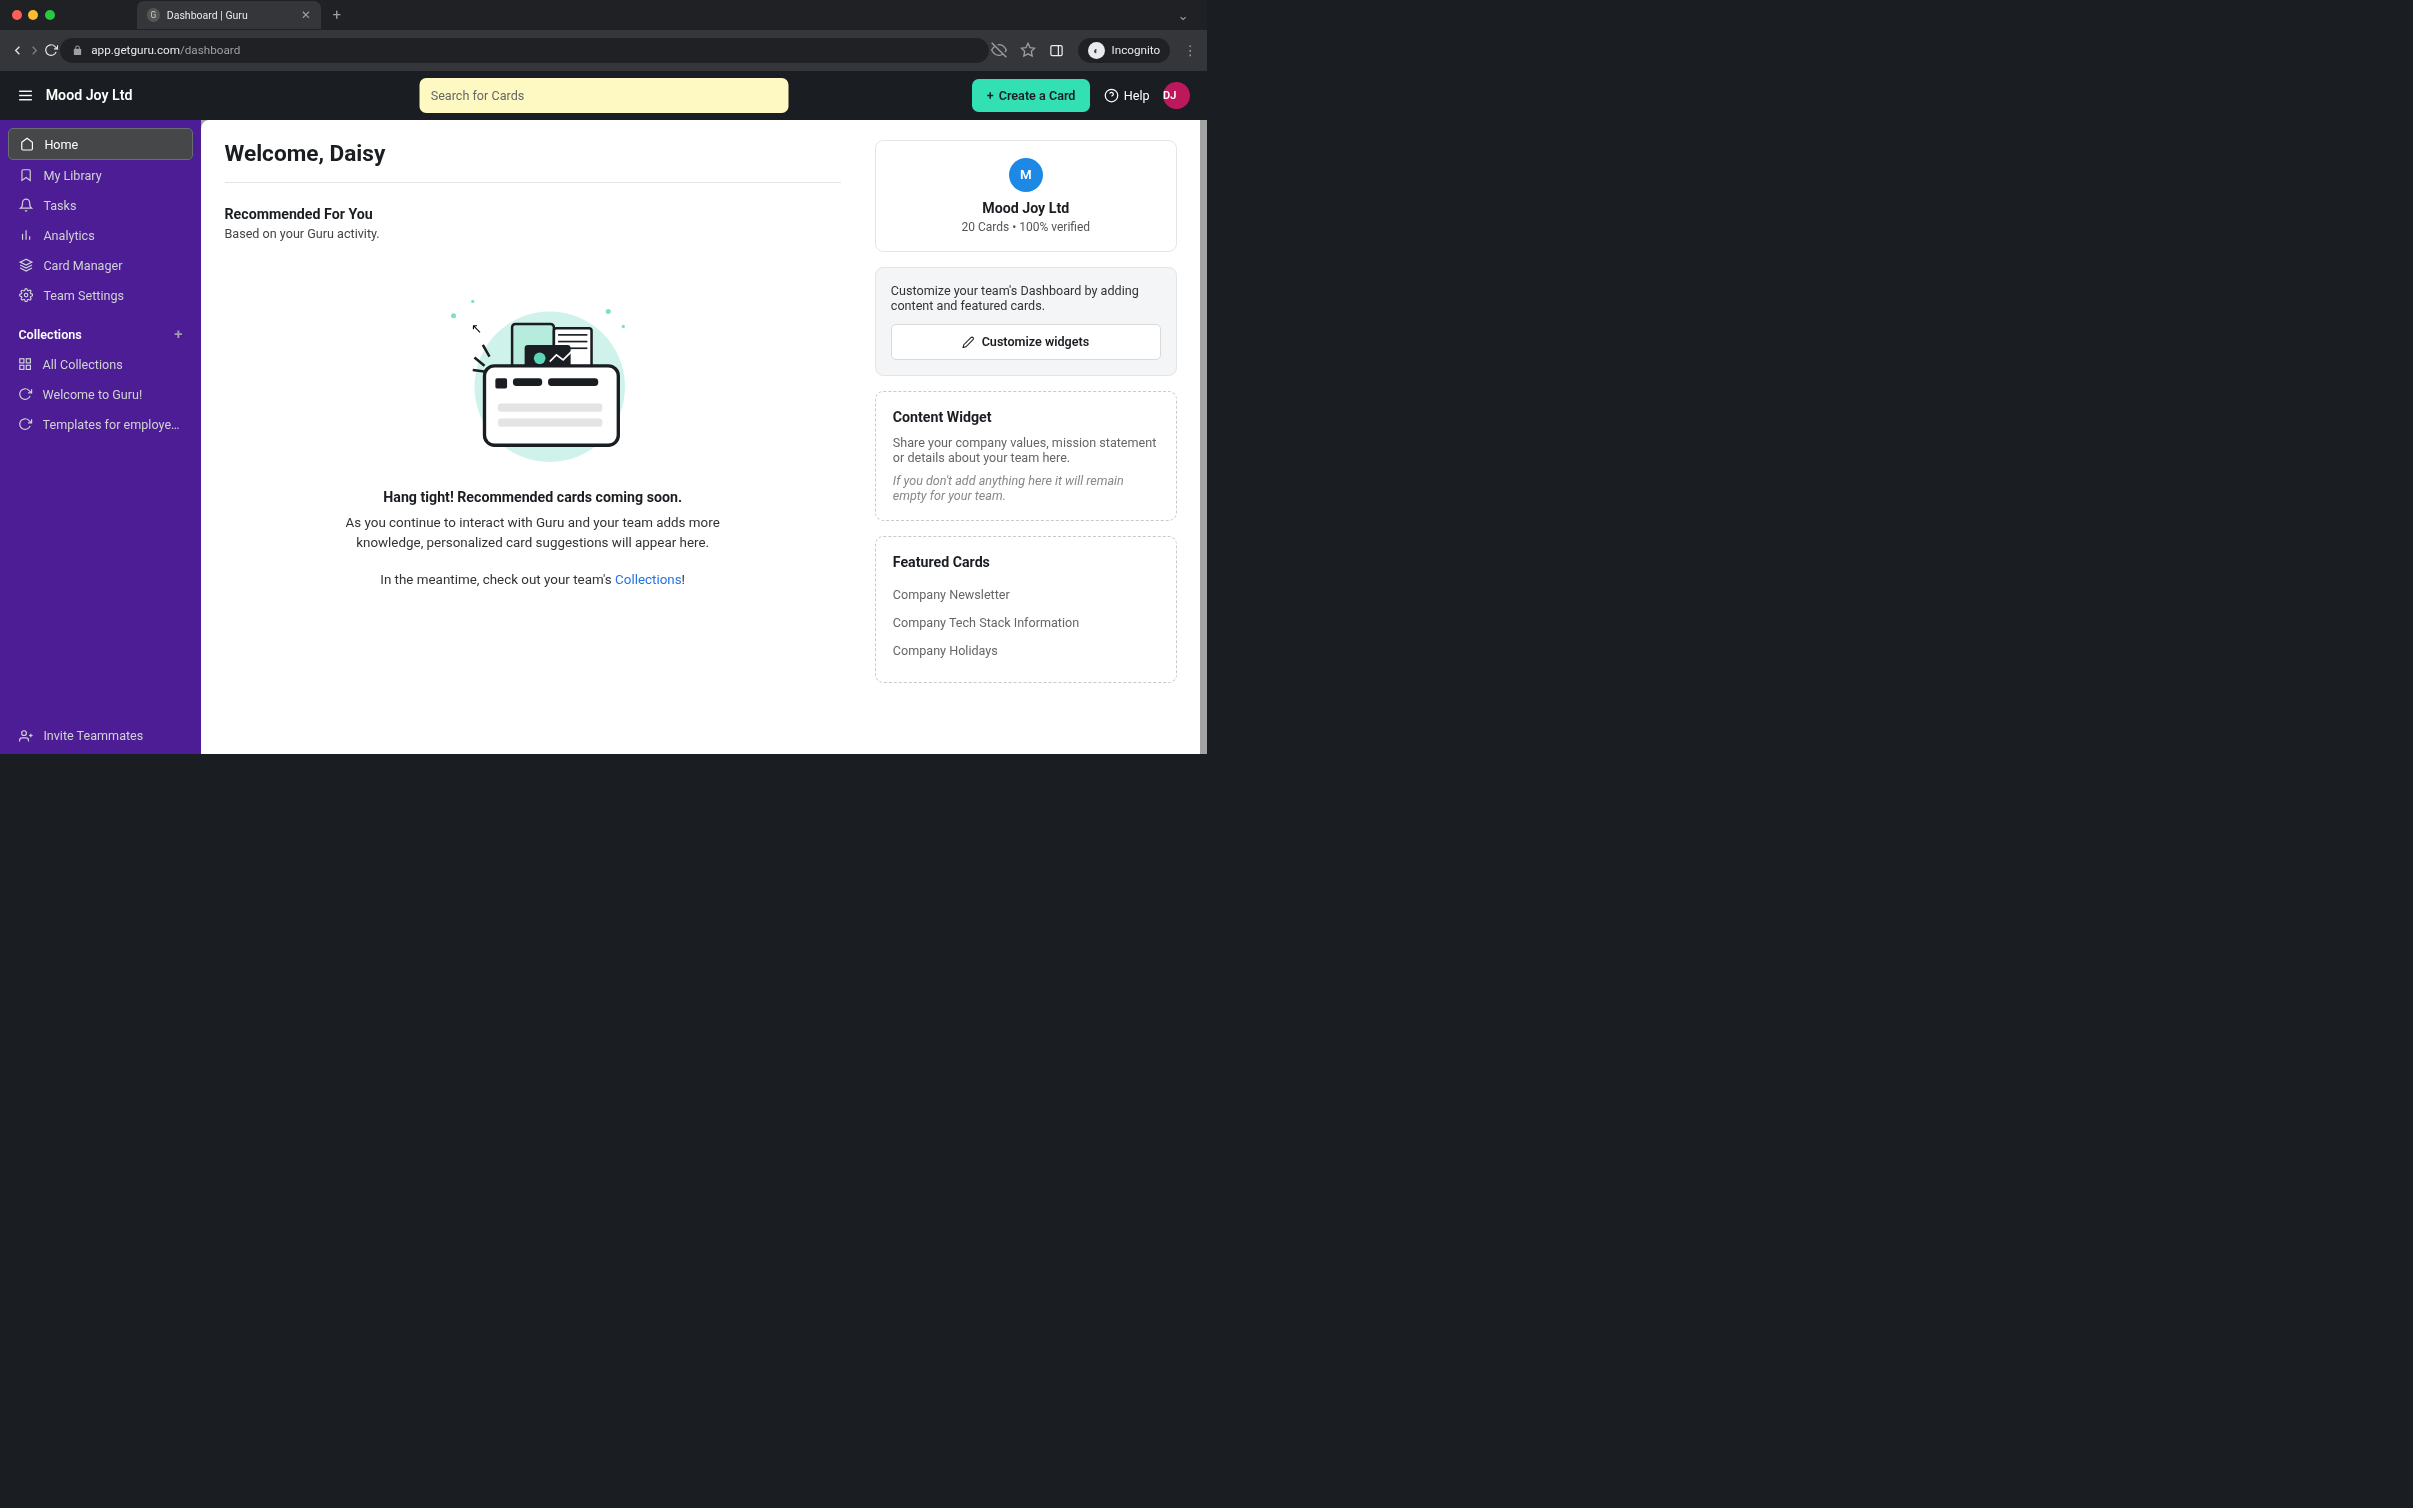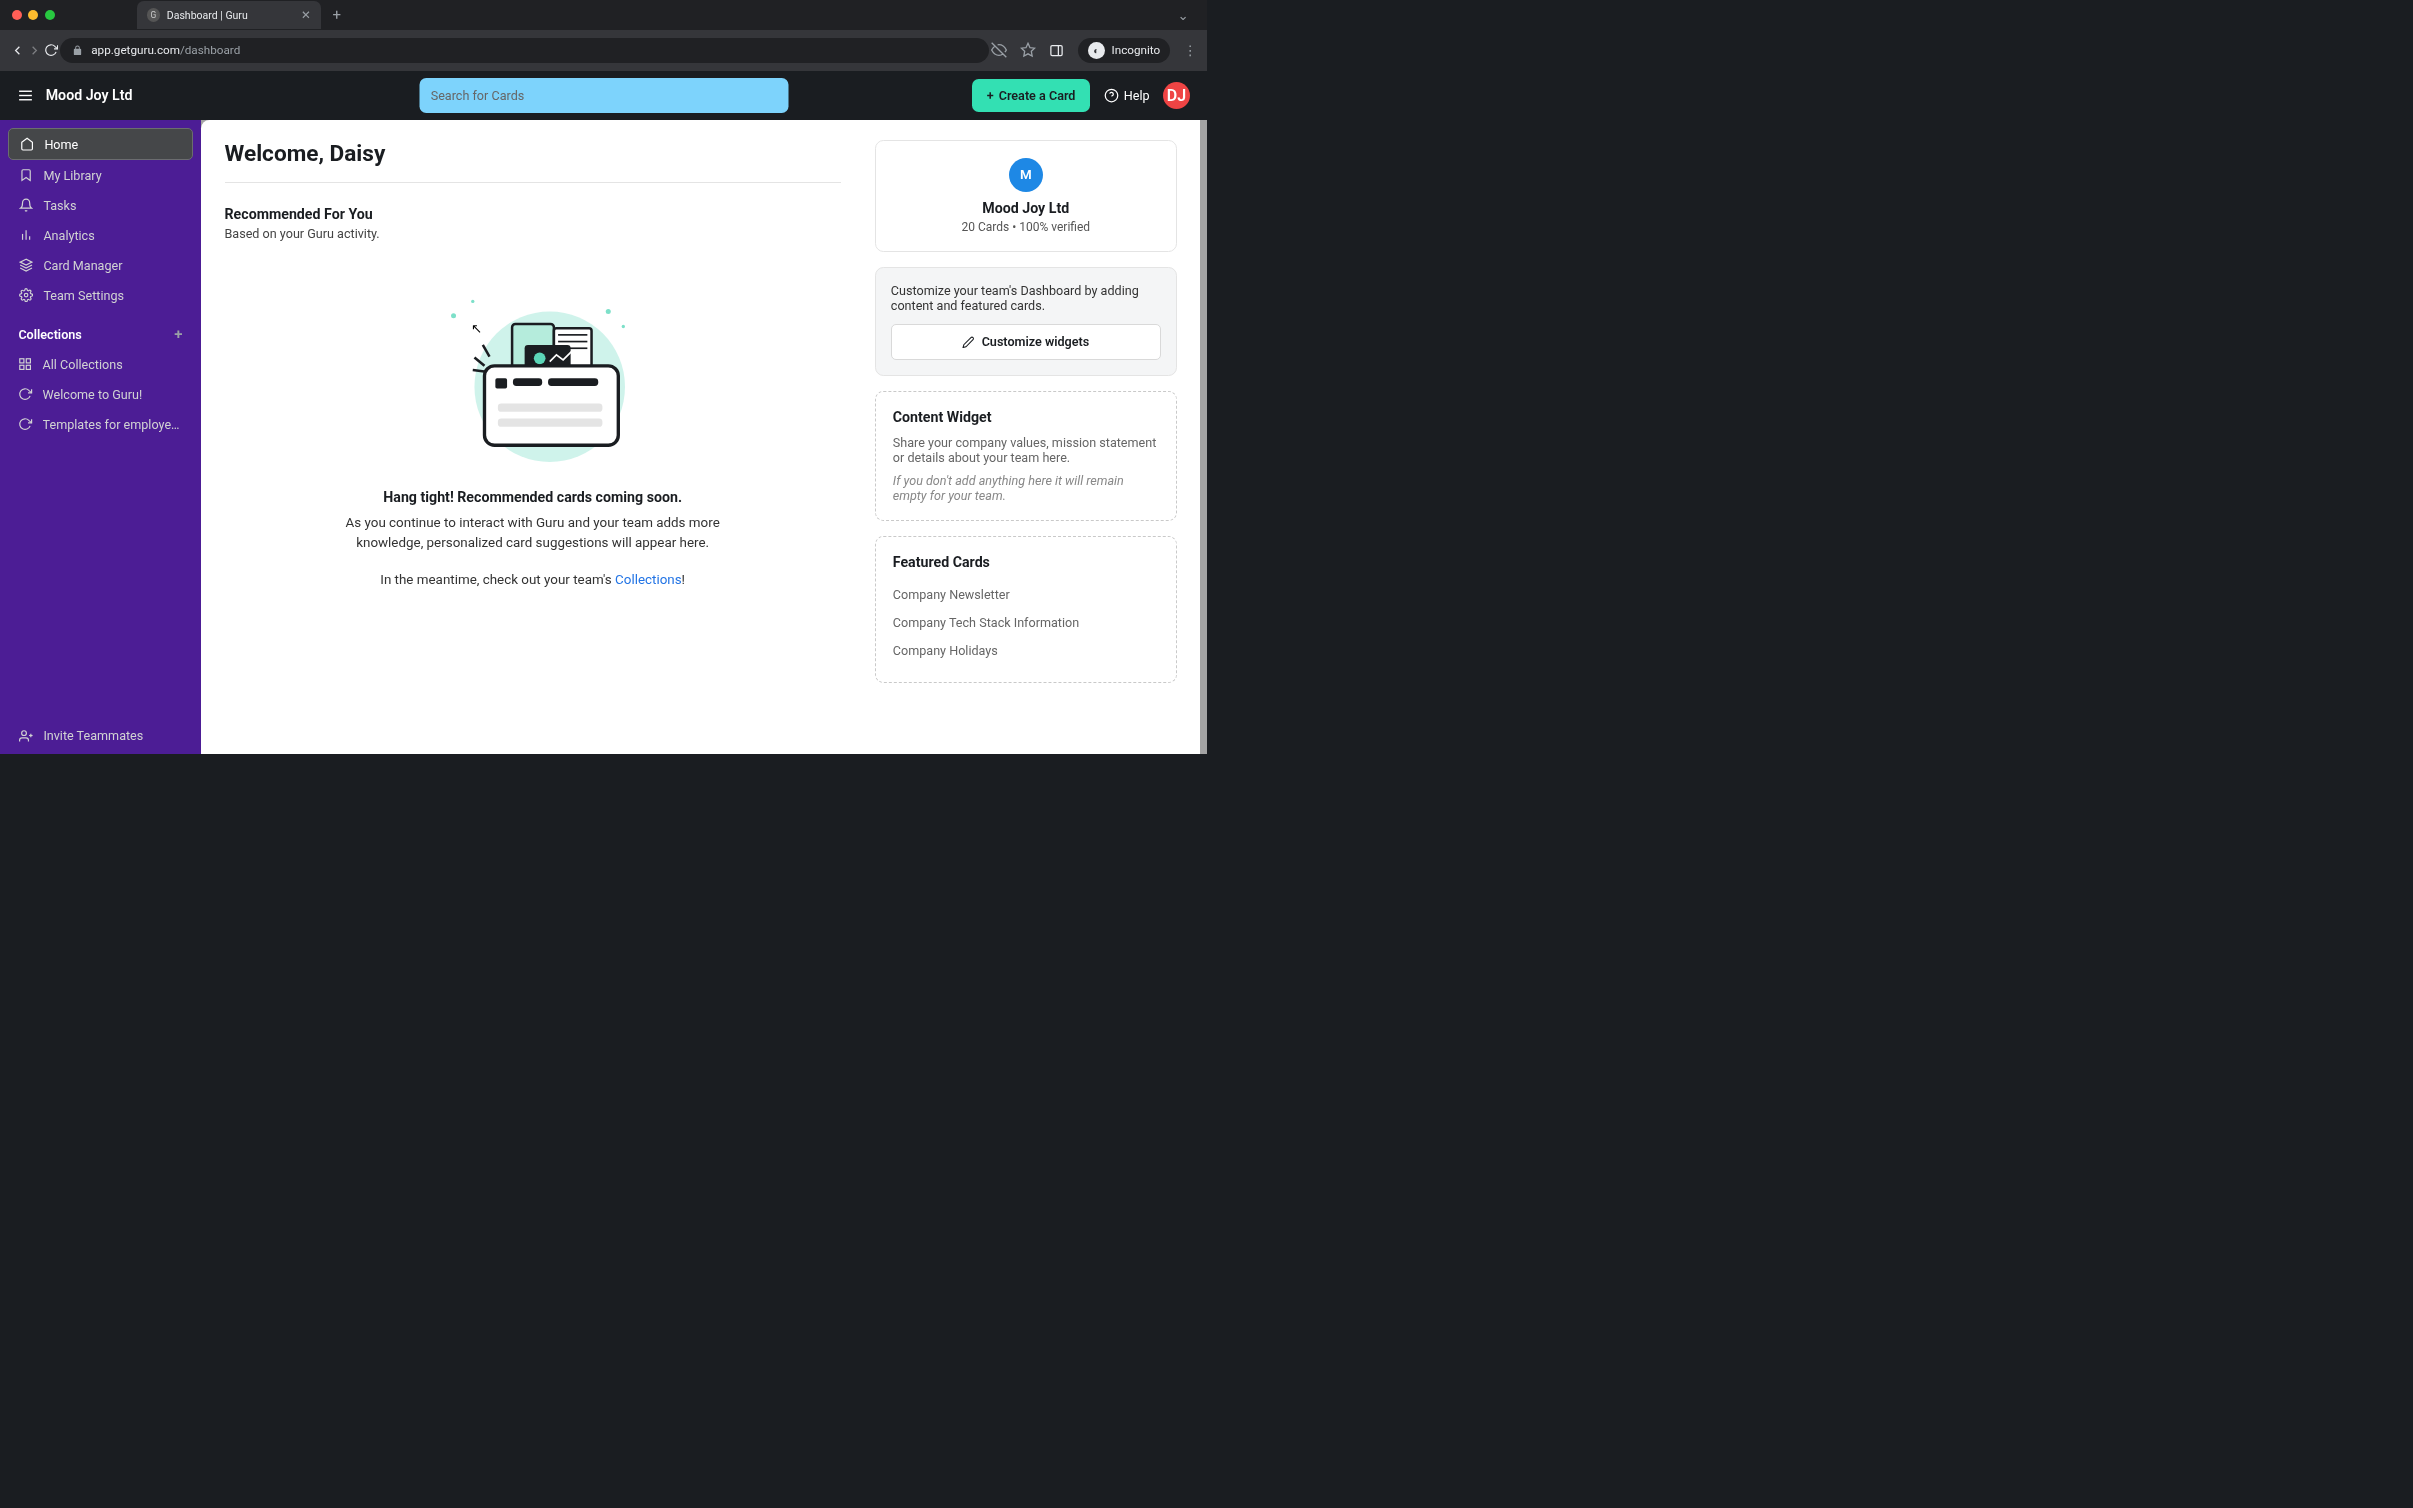--- a/index.html
+++ b/index.html
@@ -28,25 +28,25 @@
 .toolbar-right { display: flex; align-items: center; gap: 13.4px; color: #e8eaed; }
 .incognito-pill { display: flex; align-items: center; gap: 6.7px; background: #202124; border-radius: 17px; padding: 4.2px 10px; font-size: 11.7px; }
 .incognito-icon { width: 17px; height: 17px; background: #e8eaed; border-radius: 50%; display:flex; align-items:center; justify-content:center; color:#35363a; font-size:10px; }
 
 
 .app { display: flex; height: calc(754px - 63px); }
 
 .top-bar { background: #1a1d21; height: 49px; display: flex; align-items: center; padding: 0 17px; position: relative; z-index: 2; }
 .hamburger { color: #fff; margin-right: 11.7px; }
 .org-title { color: #fff; font-weight: 600; font-size: 14.2px; }
-.search-box { position: absolute; left: 50%; transform: translateX(-50%); width: 369px; background: #7dd3fc; border-radius: 6.7px; padding: 10px 11.7px; color: #666; font-size: 12.6px; }
+.search-box { position: absolute; left: 50%; transform: translateX(-50%); width: 369px; background: #fef9c3; border-radius: 6.7px; padding: 10px 11.7px; color: #666; font-size: 12.6px; }
 .top-right { margin-left: auto; display: flex; align-items: center; gap: 13.4px; }
 .create-btn { background: #33e0b3; color: #1a1d21; font-weight: 600; font-size: 12.6px; padding: 9.2px 15px; border-radius: 6.7px; display: flex; align-items: center; gap: 5px; }
 .help { color: #fff; display: flex; align-items: center; gap: 5px; font-size: 12.6px; }
-.avatar { width: 27px; height: 27px; border-radius: 50%; background: #ef4444; color: #fff; display: flex; align-items: center; justify-content: center; font-size: 16px; font-weight: 600; }
+.avatar { width: 27px; height: 27px; border-radius: 50%; background: #be185d; color: #fff; display: flex; align-items: center; font-size: 11px; font-weight: 600; }
 
 .sidebar { width: 201px; background: #4c1d95; color: #d1d2d3; padding: 8.4px 8.4px; display: flex; flex-direction: column; }
 .nav-item { display: flex; align-items: center; gap: 10px; padding: 7.5px 10px; border-radius: 5px; font-size: 12.6px; cursor: pointer; }
 .nav-item.active { background: #454749; border: 0.8px solid #6b6d6f; color: #fff; }
 .nav-item .nicon { width: 15px; display: flex; justify-content: center; }
 .section-head { display: flex; align-items: center; justify-content: space-between; padding: 15px 10px 6.7px; font-size: 12.6px; font-weight: 600; color: #fff; }
 .section-head .plus { color: #9aa0a6; font-size: 15px; }
 .collection-item { display: flex; align-items: flex-start; gap: 10px; padding: 7.5px 10px; font-size: 12.6px; white-space: nowrap; overflow: hidden; text-overflow: ellipsis; }
 .sidebar-bottom { margin-top: auto; padding-bottom: 6.7px; }
 .trial-row { color: #33e0b3; }

